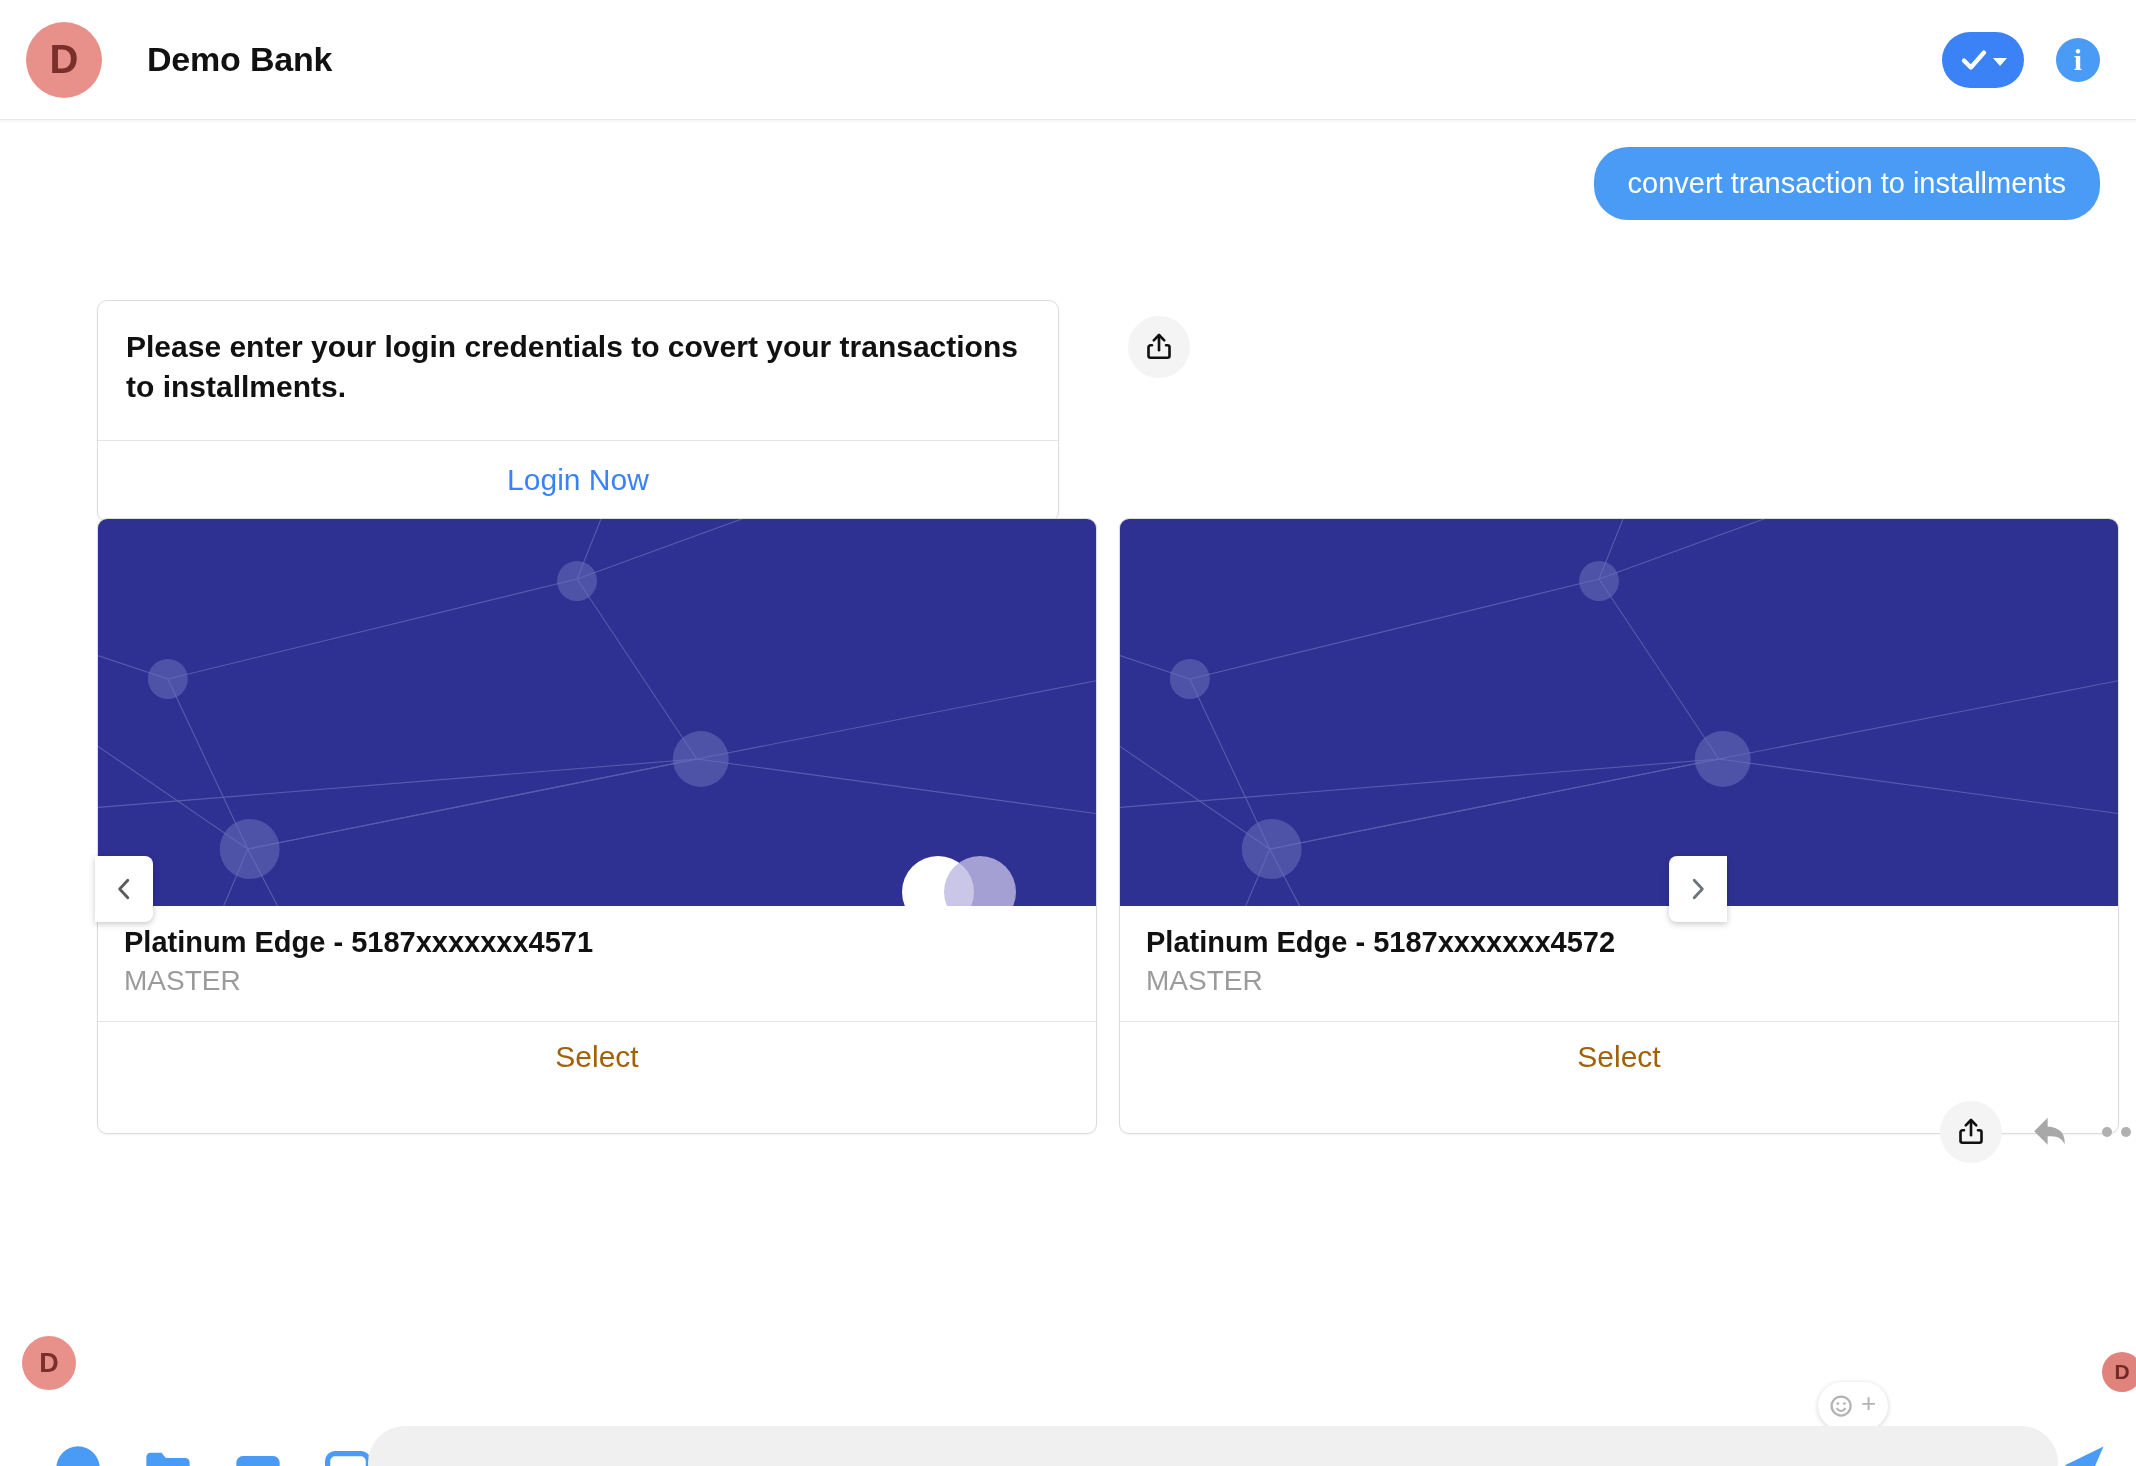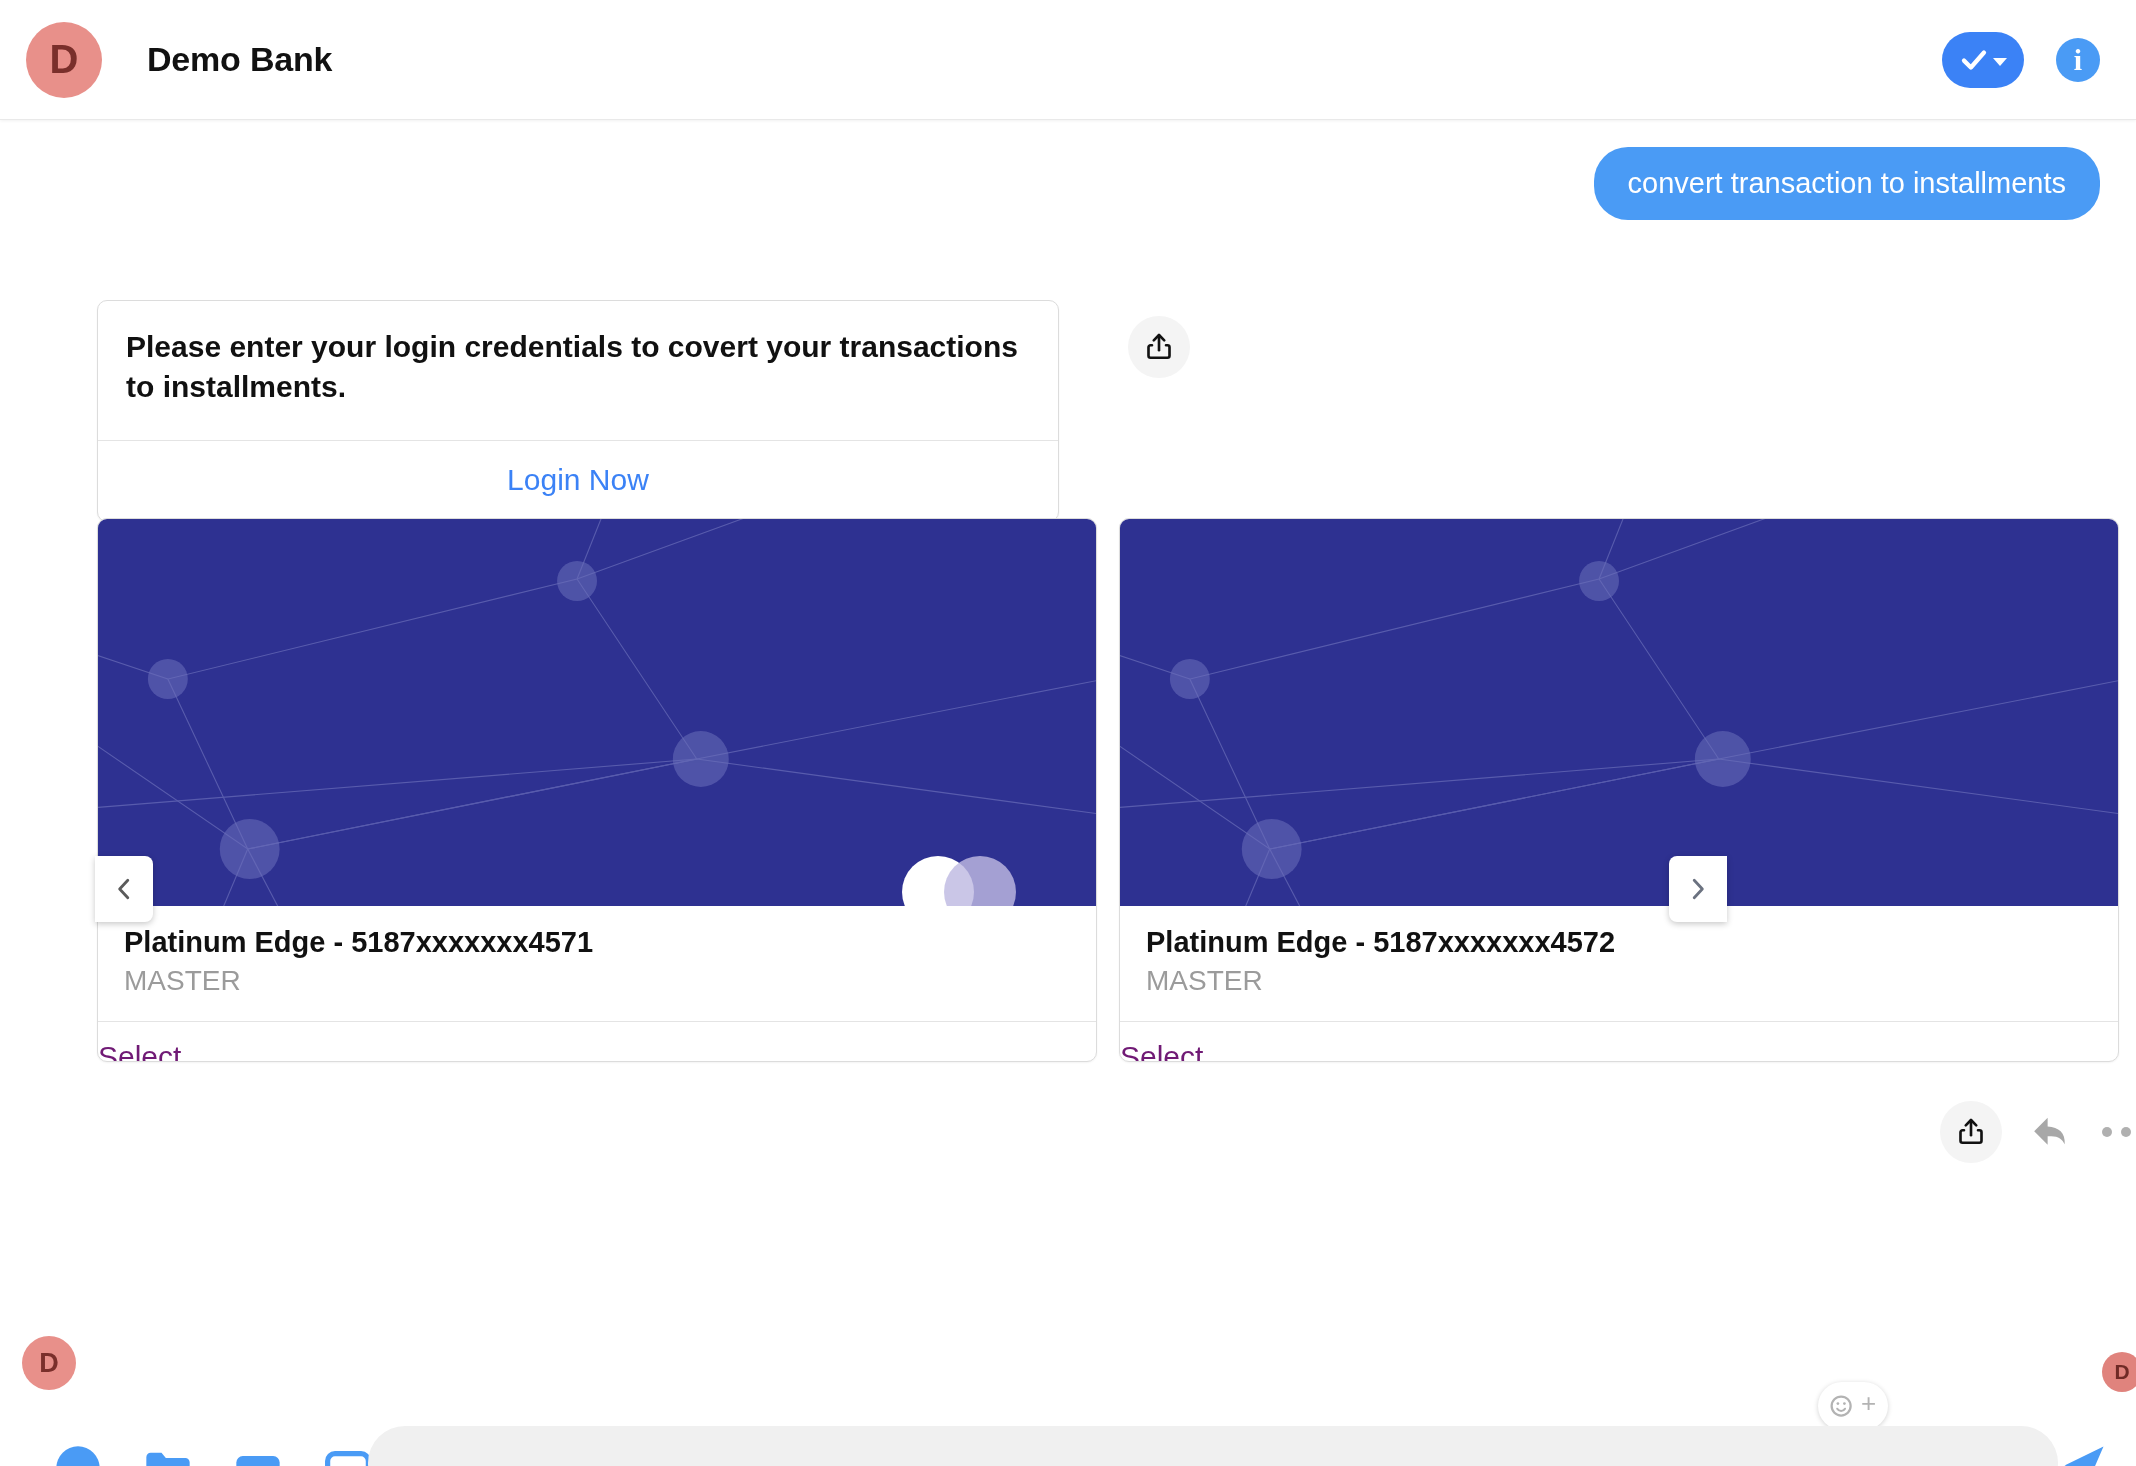--- a/index.html
+++ b/index.html
@@ -93,36 +93,36 @@
 
   
   .bot-bubble {
     position: absolute; background: #ededed; color: #111; font-size: 29px;
     padding: 17px 30px; border-radius: 28px; white-space: nowrap;
   }
 
   
   .carousel { position: absolute; top: 398px; left: 97px; width: 1800px; height: 570px; }
   .cc {
-    position: absolute; top: 0; width: 1000px; height: 544px;
+    position: absolute; top: 0; width: 1000px; height: 616px;
     background: #fff; border: 1px solid #dcdcdc; border-radius: 10px; overflow: hidden;
     box-shadow: 0 1px 2px rgba(0,0,0,0.05);
   }
   .cc.first { left: 0; }
   .cc.second { left: 1022px; }
   .cc-img { position: relative; width: 100%; height: 387px; background: #2e3191; overflow: hidden; }
   .cc-img svg { position: absolute; inset: 0; width: 100%; height: 100%; }
   .mc-logo { position: absolute; right: 74px; bottom: -22px; width: 120px; height: 72px; }
   .mc-c1 { position: absolute; left: 0; top: 0; width: 72px; height: 72px; border-radius: 50%; background: #fff; }
   .mc-c2 { position: absolute; left: 42px; top: 0; width: 72px; height: 72px; border-radius: 50%; background: rgba(190,186,226,0.82); }
   .cc-meta { padding: 20px 26px 24px 26px; }
   .cc-name { font-size: 29px; font-weight: bold; color: #111; }
   .cc-sub { font-size: 28px; color: #9b9b9b; margin-top: 6px; }
   .cc-select {
-    border-top: 1px solid #e4e4e4; color: #701a75;
+    border-top: 1px solid #e4e4e4; text-align: center; color: #a16207;
     font-size: 30px; padding: 18px 0 20px 0; cursor: pointer;
   }
   .nav-arrow {
     position: absolute; top: 338px; width: 58px; height: 66px; background: #fff;
     display: flex; align-items: center; justify-content: center; cursor: pointer;
     box-shadow: 0 2px 6px rgba(0,0,0,0.22); z-index: 12;
   }
   .nav-left { left: -2px; border-radius: 0 8px 8px 0; }
   .nav-right { left: 1572px; border-radius: 8px 0 0 8px; }
   .nav-arrow svg { width: 26px; height: 30px; }

